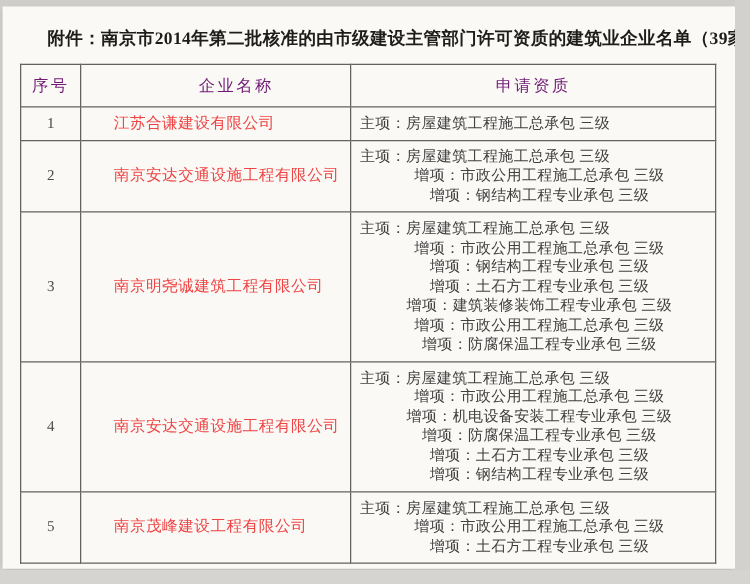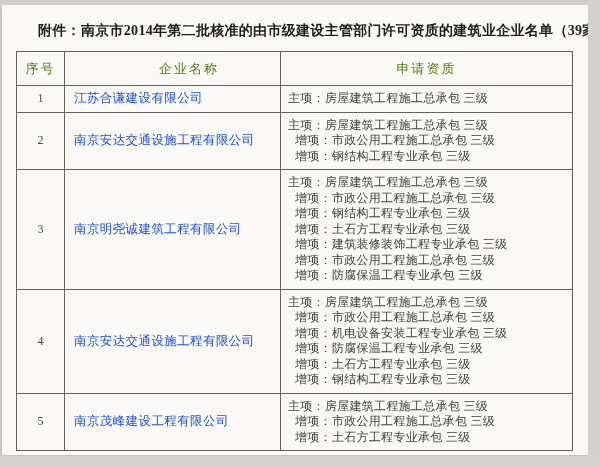--- a/index.html
+++ b/index.html
@@ -59,50 +59,50 @@
   }
 
   .col-no      { width: 48px; }
   .col-company { width: 216px; padding-left: 33px; }
   .col-qual    { width: 292px; }
 
   .qual-table thead th {
     height: 34px;
     font-weight: normal;
     font-size: 13px;
-    color: #4d7c0f;
+    color: #701a75;
     letter-spacing: 2px;
   }
 
   .cell-no {
     text-align: center;
     font-size: 12px;
     color: #4a4946;
   }
 
   .cell-company {
-    padding-left: 9px;
+    padding-left: 26px;
     font-size: 12.5px;
-    color: #1d4ed8;
+    color: #ef4444;
     letter-spacing: 0.4px;
   }
 
   .cell-qual {
     padding: 5px 4px 5px 7px;
   }
 
   .qual-line {
     font-size: 12px;
     line-height: 15.5px;
     color: #404040;
     letter-spacing: 0.3px;
     white-space: nowrap;
   }
 
-  .qual-line.indent { padding-left: 7px; }
+  .qual-line.indent { padding-left: 7px; text-align: center; }
 </style>
 </head>
 <body>
 
 <div class="page">
   <div class="doc-title">附件：南京市2014年第二批核准的由市级建设主管部门许可资质的建筑业企业名单（39家）</div>
 
   <table class="qual-table">
     <thead>
       <tr>

